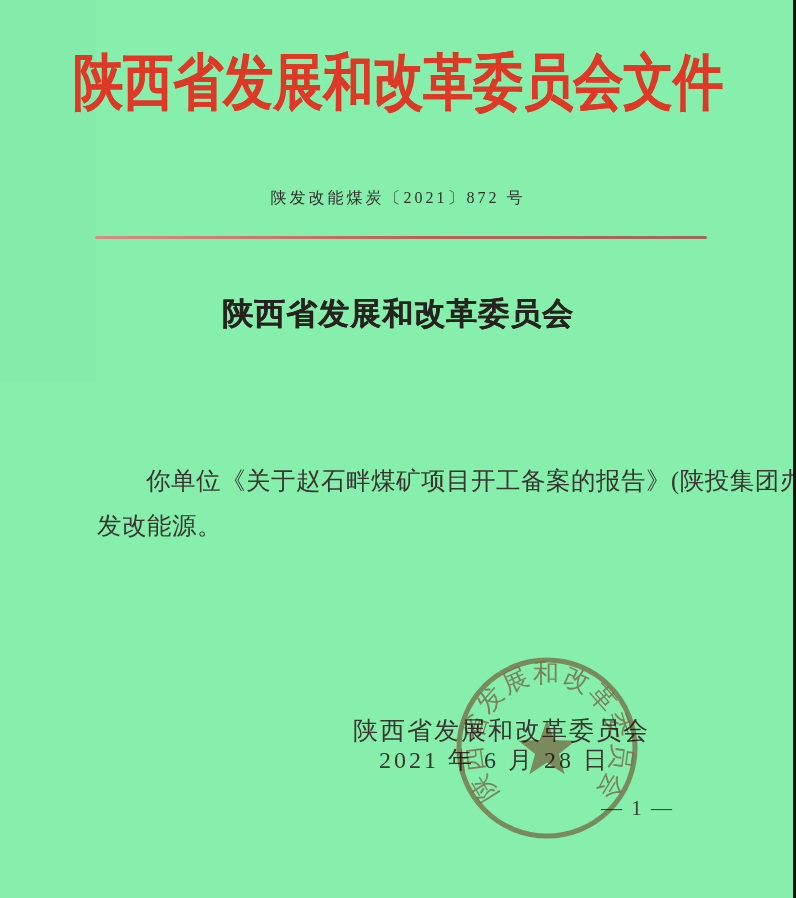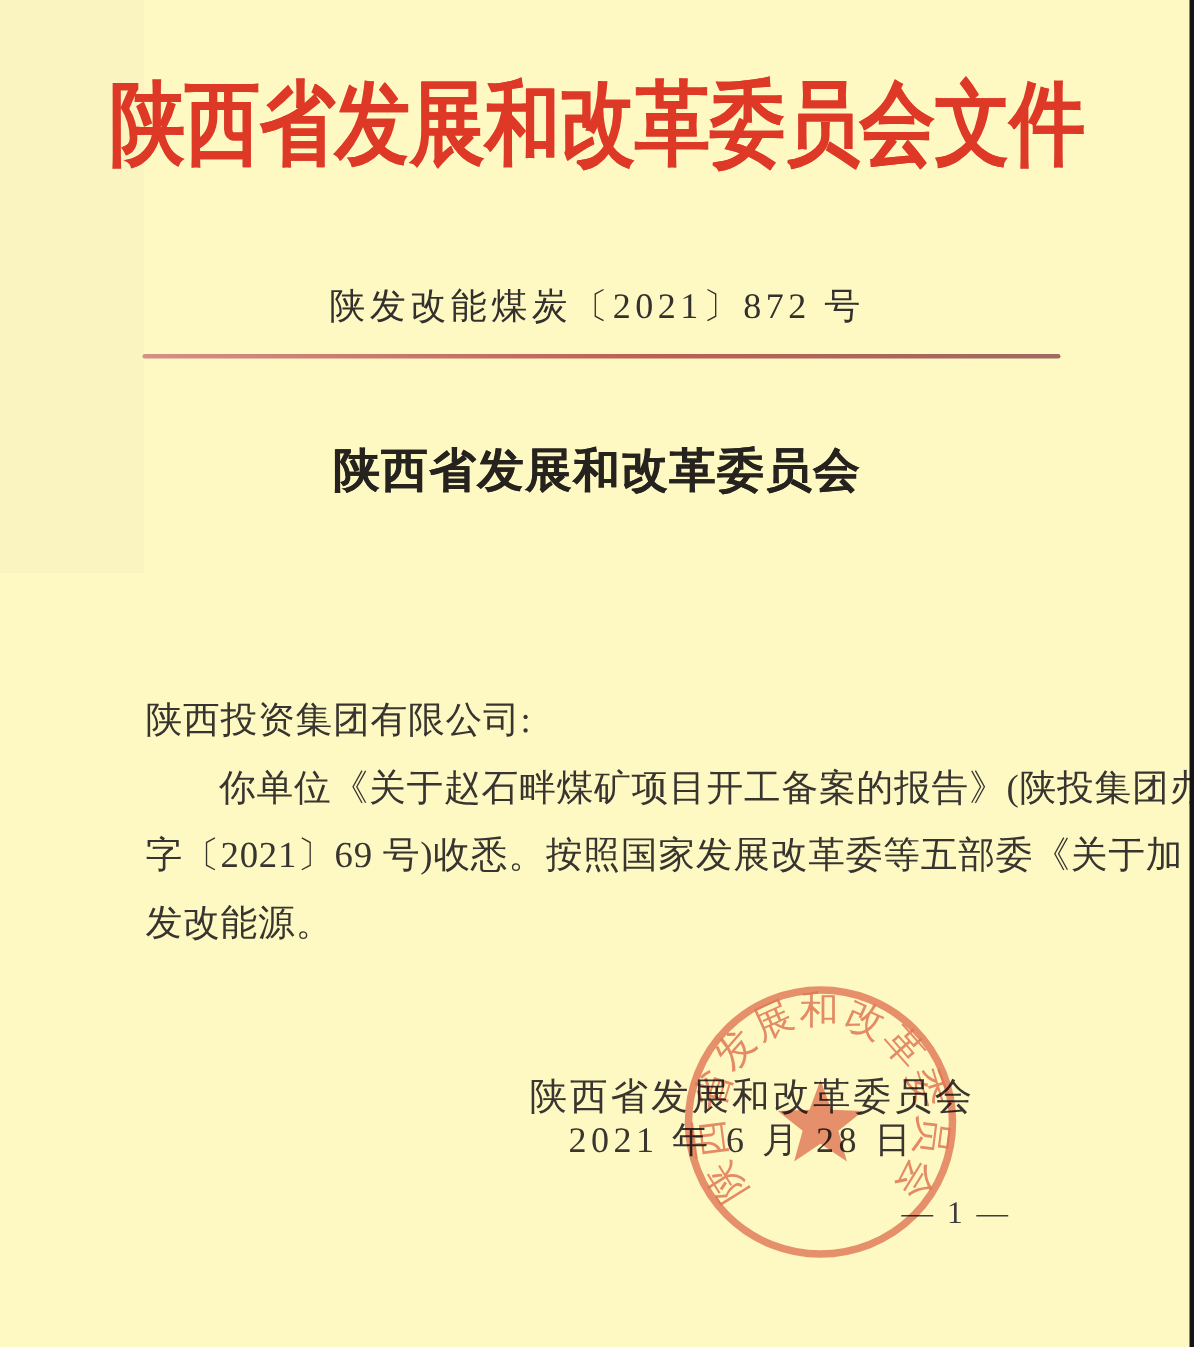--- a/index.html
+++ b/index.html
@@ -4,21 +4,21 @@
 <style>
   * { margin: 0; padding: 0; box-sizing: border-box; }
   html, body { width: 796px; height: 898px; }
   body {
     position: relative;
     width: 796px; height: 898px;
     background: #ffffff;
     overflow: hidden;
     font-family: "Liberation Serif", "DejaVu Serif", serif;
   }
-  .page { position: absolute; inset: 0; background: #fef9c3; }
+  .page { position: absolute; inset: 0; background: #86efac; }
 
   
   .scan-tint {
     position: absolute; left: 0; top: 0; width: 96px; height: 382px;
     background: rgba(120,120,140,0.03);
   }
   
   .scan-edge {
     position: absolute; right: 0; top: 0; width: 3px; height: 898px;
     background: #141414;
@@ -32,21 +32,21 @@
     letter-spacing: 0px;
     transform: scaleY(1.22);
     transform-origin: center top;
     text-shadow: 0.5px 0 0 #de3827;
     white-space: nowrap;
   }
 
   .doc-number {
     position: absolute; left: 0; top: 188px; width: 796px;
     text-align: center;
-    font-size: 24px; color: #33302e;
+    font-size: 16px; color: #33302e;
     letter-spacing: 3px;
   }
 
   .red-rule {
     position: absolute; left: 95px; top: 236px; width: 612px; height: 3px;
     background: linear-gradient(to right, #d59085, #bd5f53 55%, #9e6a62);
     border-radius: 2px;
   }
 
   .title-block {
@@ -105,23 +105,21 @@
 
   <div class="doc-number">陕发改能煤炭〔2021〕872 号</div>
 
   <div class="red-rule"></div>
 
   <div class="title-block">
     <div>陕西省发展和改革委员会</div>
   </div>
 
   <div class="body-block">
-    <div class="body-line first-gap">陕西投资集团有限公司:</div>
     <div class="body-line indent">你单位《关于赵石畔煤矿项目开工备案的报告》(陕投集团办</div>
-    <div class="body-line">字〔2021〕69 号)收悉。按照国家发展改革委等五部委《关于加</div>
     <div class="body-line">发改能源。</div>
   </div>
 
   <div class="signature">陕西省发展和改革委员会</div>
 
   <div class="date-line">2021 年 6 月 28 日</div>
 
   <div class="page-number">— 1 —</div>
 
   <svg class="seal" viewBox="0 0 200 200" xmlns="http://www.w3.org/2000/svg">

